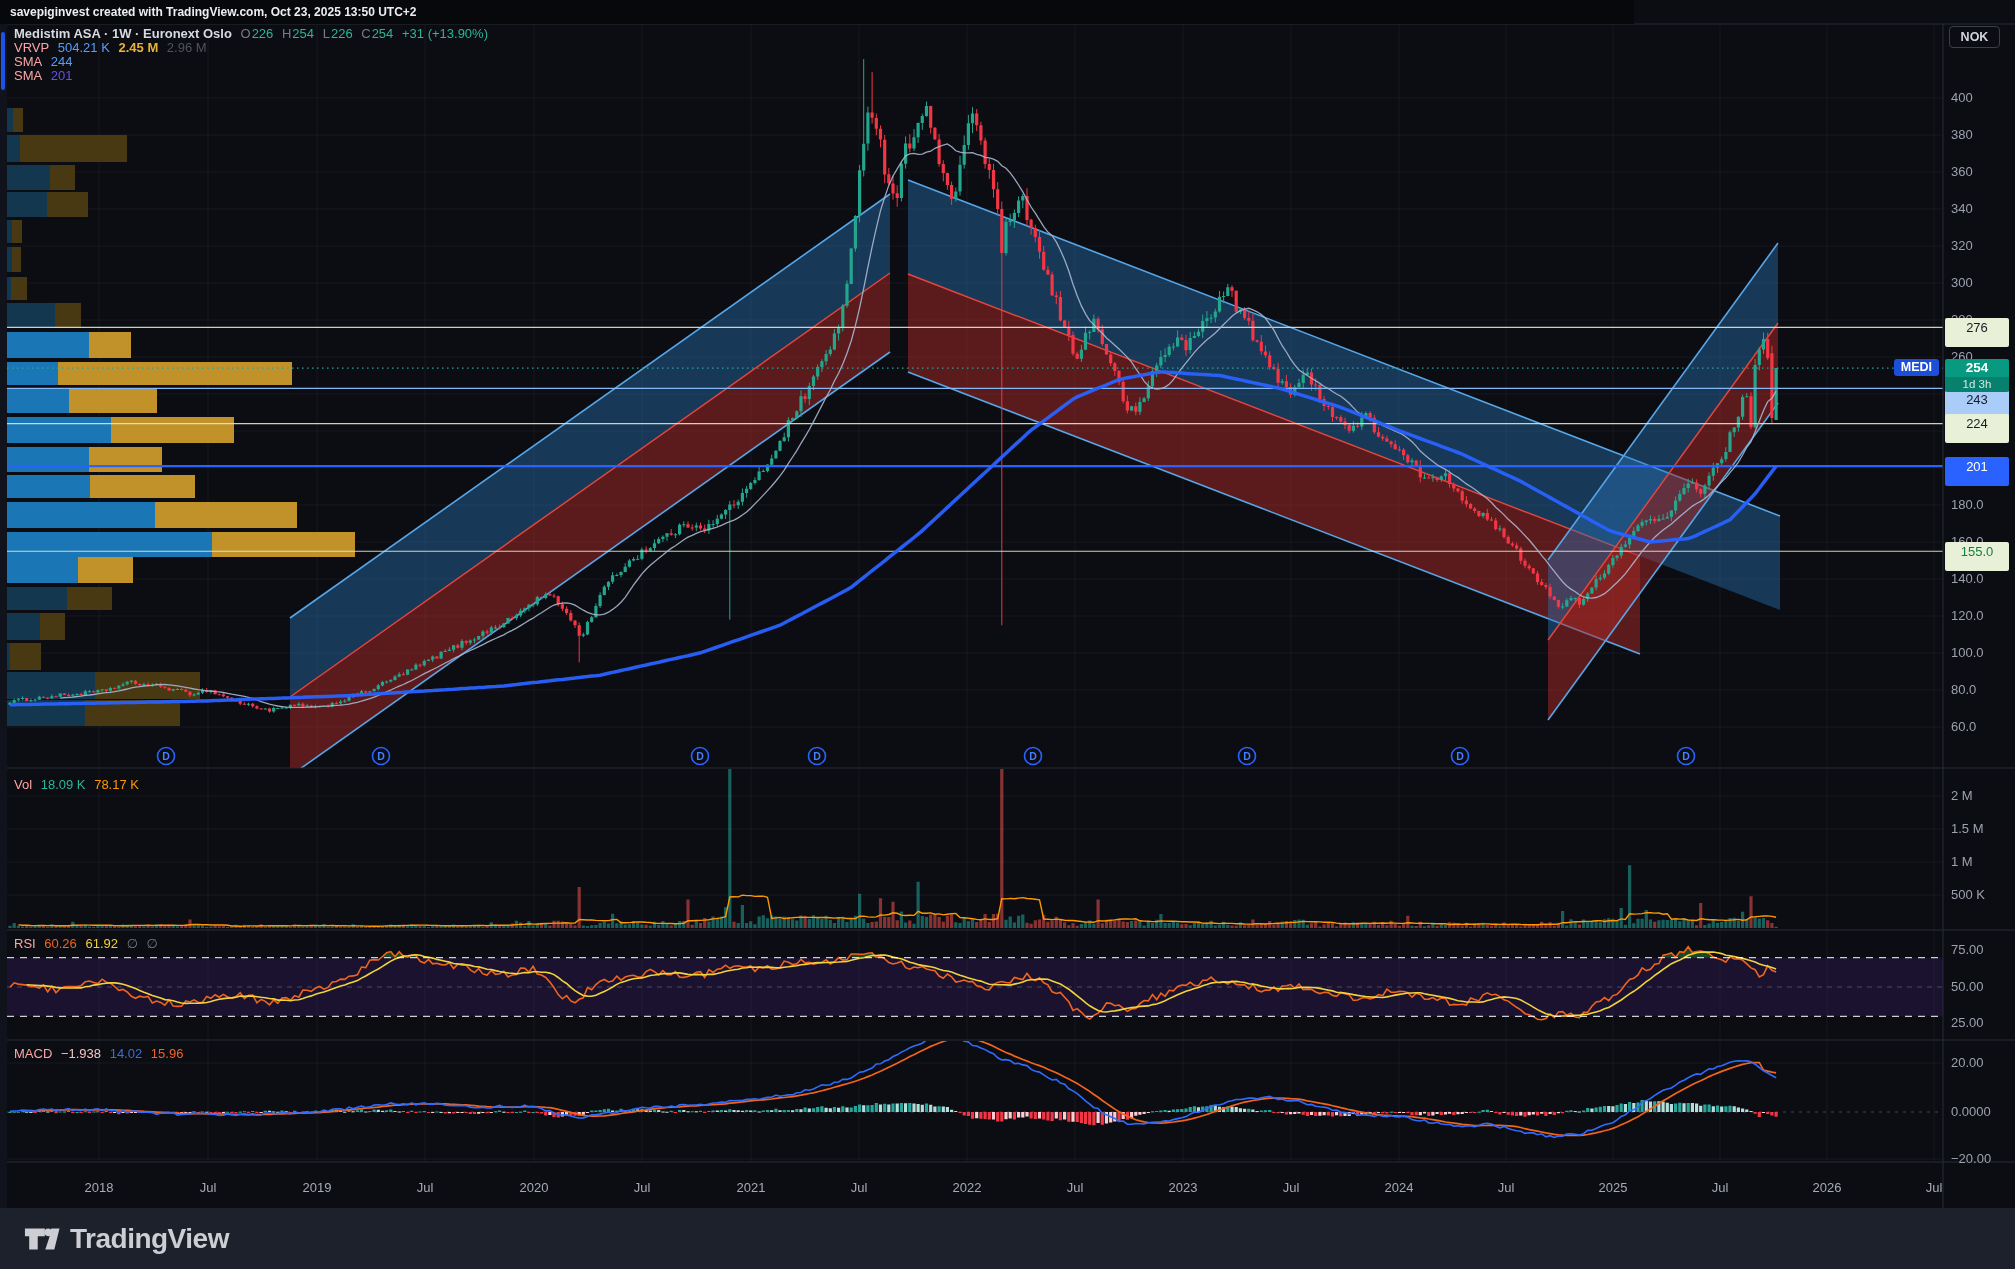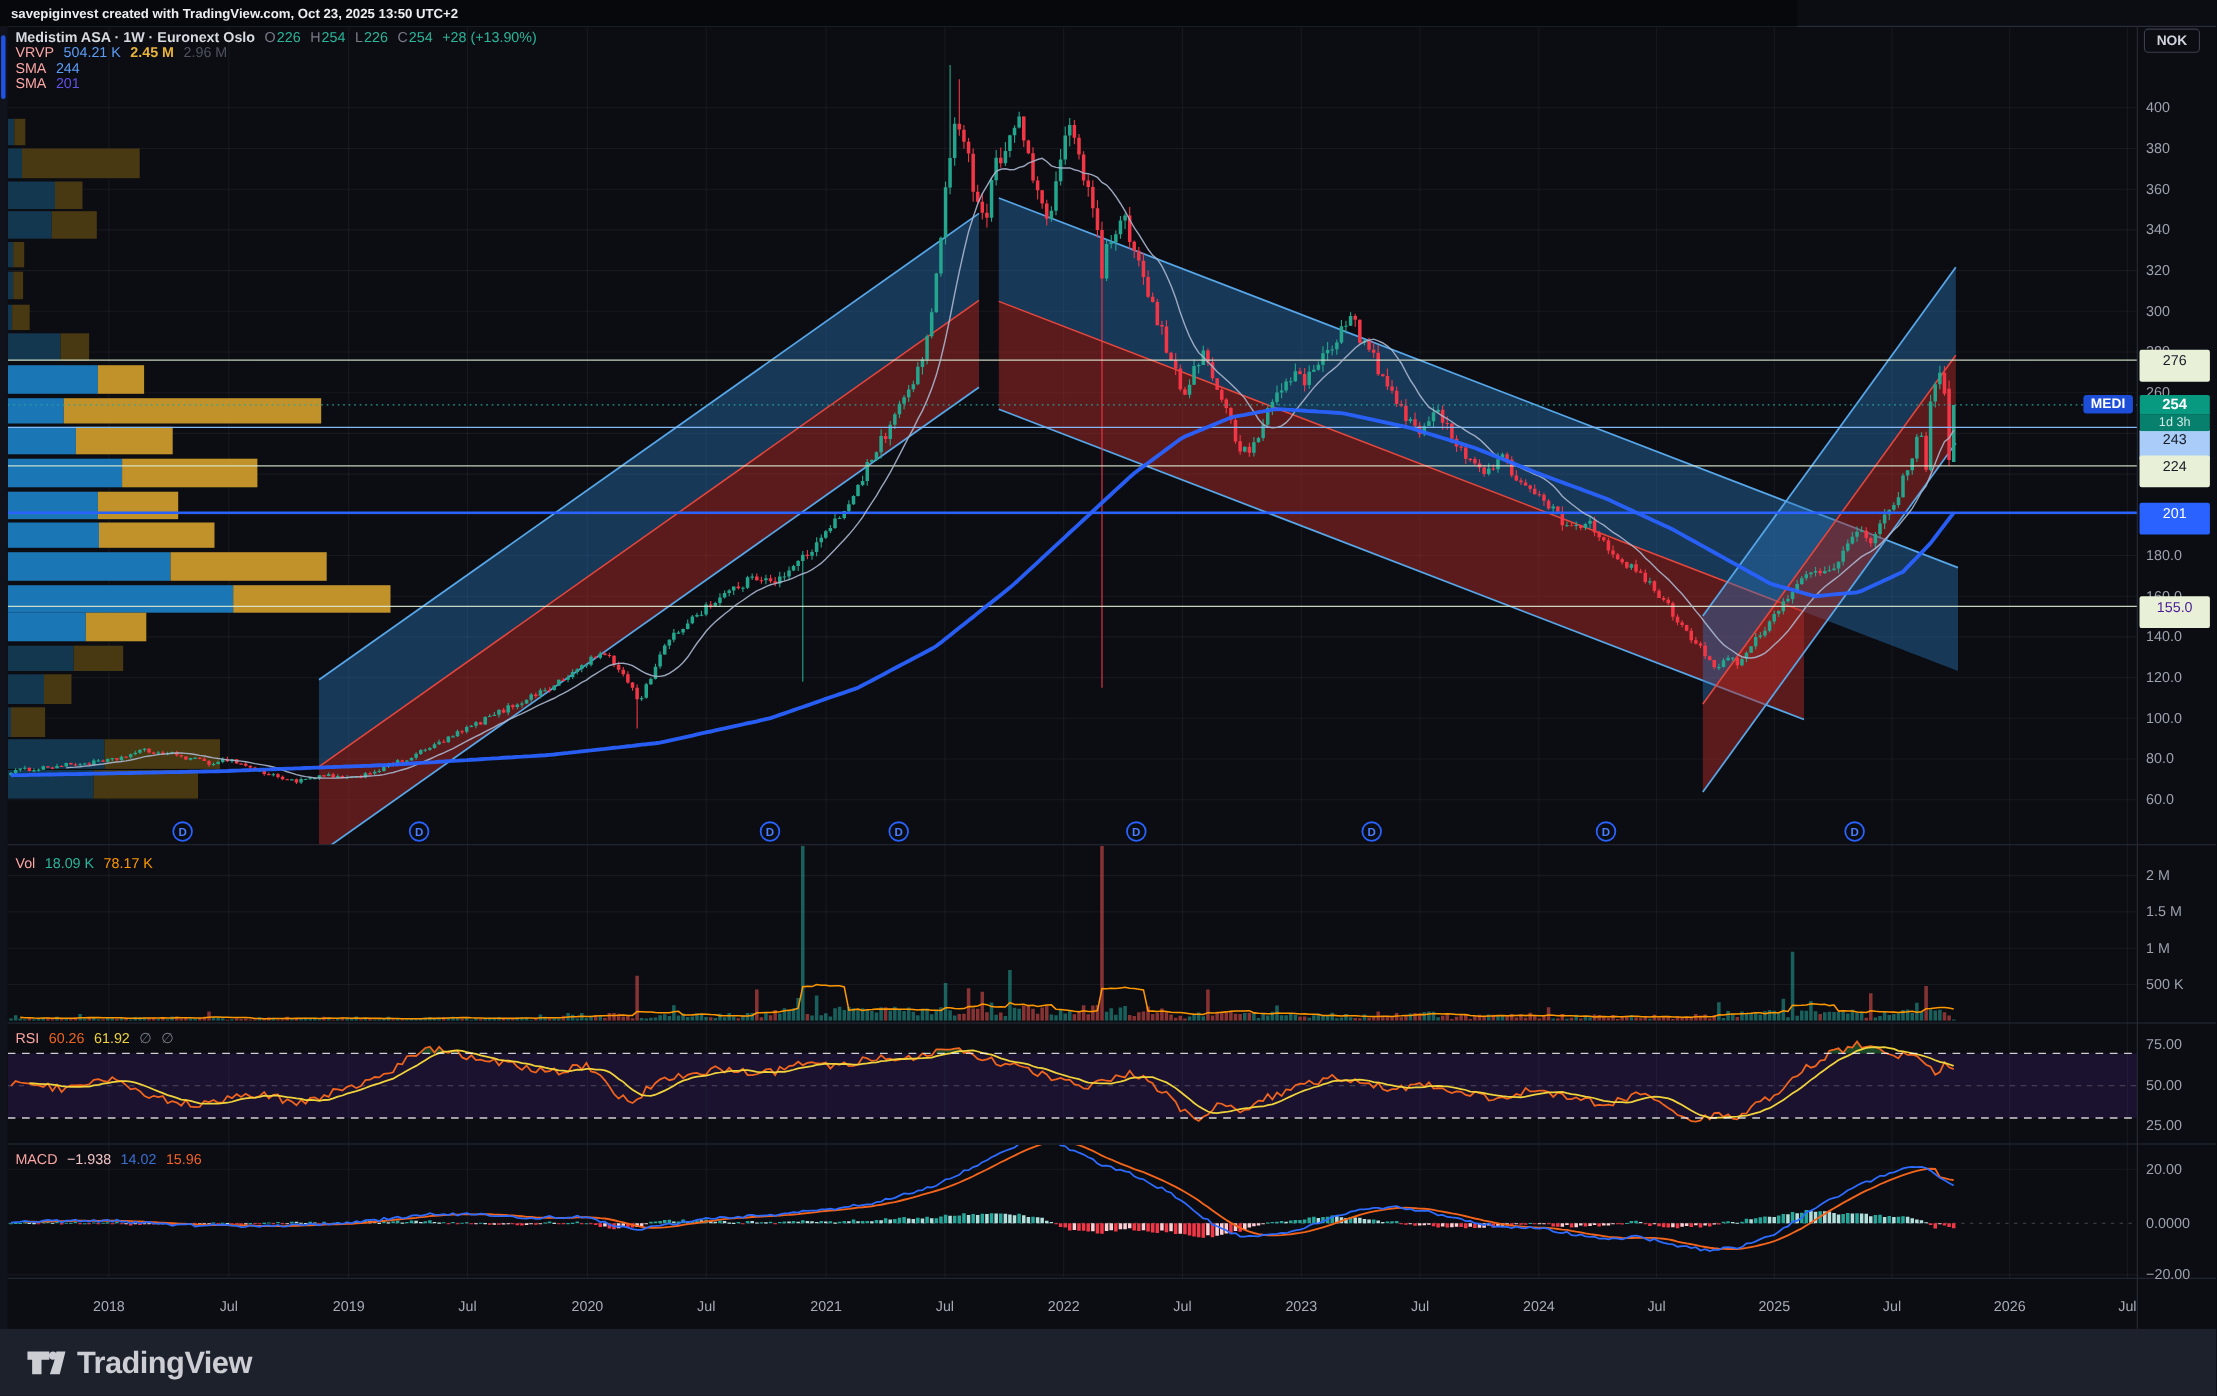--- a/index.html
+++ b/index.html
@@ -226,21 +226,21 @@
   <div class="leftstrip">
     <div class="accent"></div>
   </div>
 
   <div class="legend" style="top:27px">
     <span class="why" style="font-weight:bold">Medistim ASA · 1W · Euronext Oslo</span>
     <span class="tkn-sep" style="margin-right:1px">O</span><span class="grn">226</span>
     <span class="tkn-sep" style="margin-right:1px">H</span><span class="grn">254</span>
     <span class="tkn-sep" style="margin-right:1px">L</span><span class="grn">226</span>
     <span class="tkn-sep" style="margin-right:1px">C</span><span class="grn">254</span>
-    <span class="grn">+28 (+13.90%)</span>
+    <span class="grn">+31 (+13.90%)</span>
   </div>
   <div class="legend" style="top:41px">
     <span class="lbl">VRVP</span>
     <span class="blu">504.21 K</span>
     <span class="gold">2.45 M</span>
     <span class="dim">2.96 M</span>
   </div>
   <div class="legend" style="top:55px">
     <span class="lbl">SMA</span>
     <span class="blu">244</span>
@@ -321,21 +321,21 @@
       <div class="time-tick" style="left:1399px">2024</div>
       <div class="time-tick" style="left:1506px">Jul</div>
       <div class="time-tick" style="left:1613px">2025</div>
       <div class="time-tick" style="left:1720px">Jul</div>
       <div class="time-tick" style="left:1827px">2026</div>
       <div class="time-tick" style="left:1934px">Jul</div>
       <div class="pl-label" style="top:318px;background:#e8f1d8;color:#171b26">276</div>
       <div class="pl-label" style="top:390px;background:#a9cdf8;color:#171b26">243</div>
       <div class="pl-label" style="top:414px;background:#e8f1d8;color:#171b26">224</div>
       <div class="pl-label" style="top:457px;background:#2962ff;color:#ffffff">201</div>
-      <div class="pl-label" style="top:542px;background:#e8f1d8;color:#4c1d95">155.0</div>
+      <div class="pl-label" style="top:542px;background:#e8f1d8;color:#15803d">155.0</div>
     </div>
 
   <div class="footer">
     <svg width="36" height="36" viewBox="0 0 38 36">
       <g fill="#ccced4">
         <path d="M1 7 H22 V15 H14.5 V29 H5.5 V15 H1 Z"></path>
         <circle cx="25.5" cy="11" r="4"></circle>
         <path d="M26.5 17 L22.5 29 H32 L37.5 7 H28.8 Z"></path>
       </g>
     </svg>

